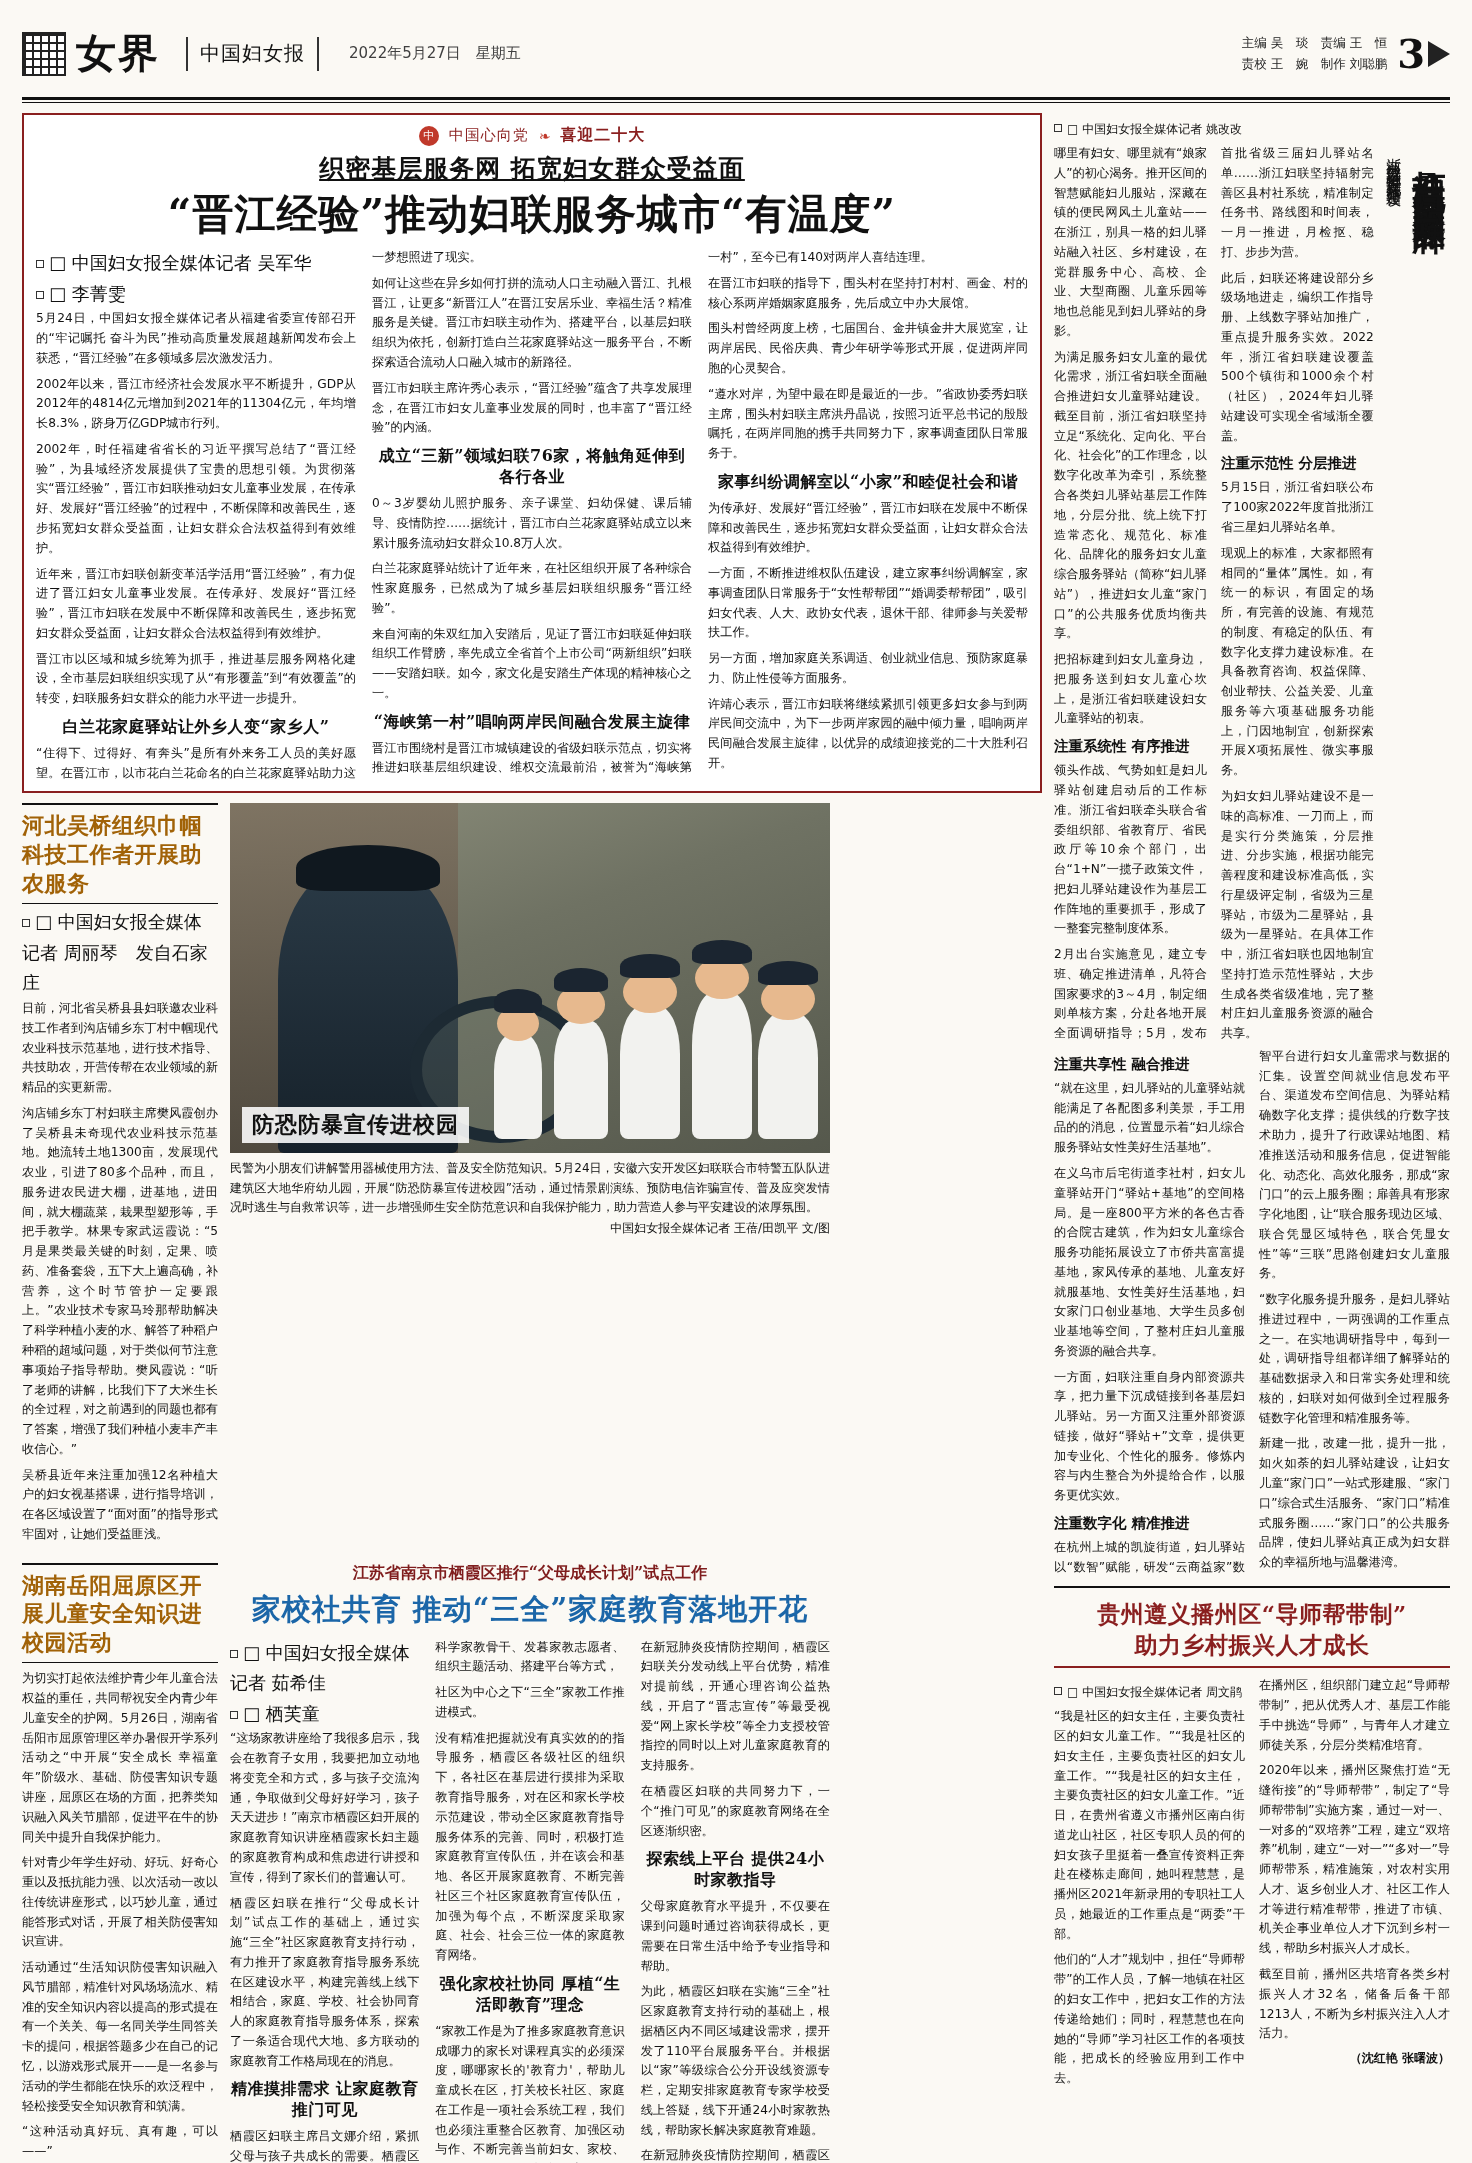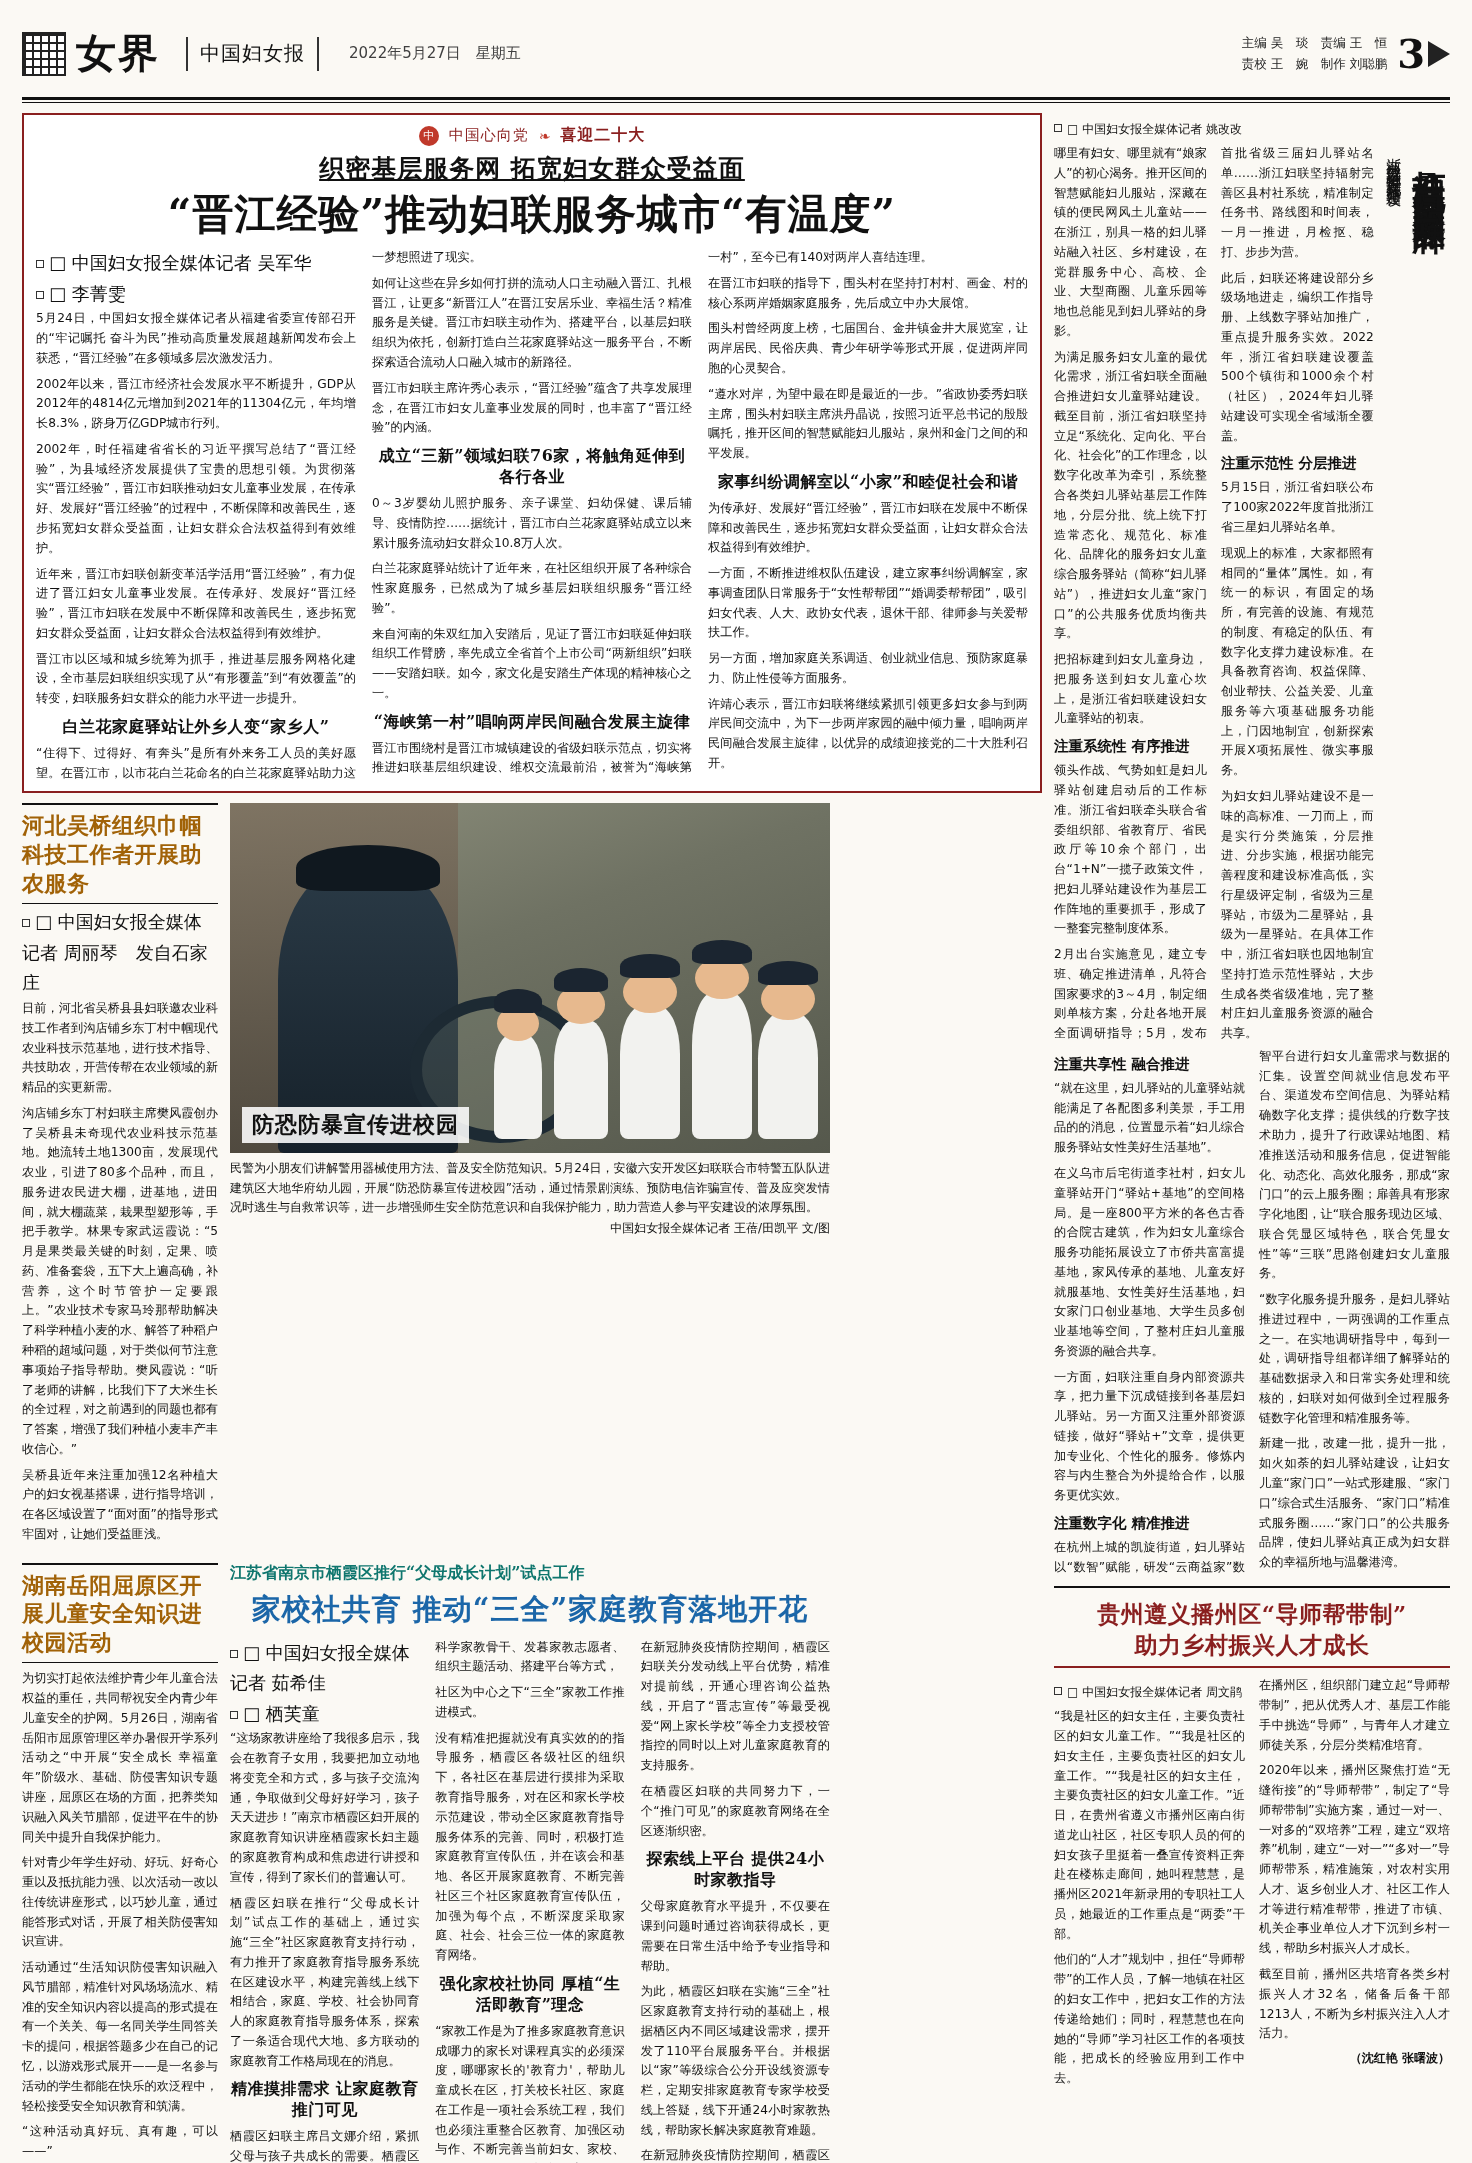--- a/index.html
+++ b/index.html
@@ -134,21 +134,21 @@
     font-family:"DejaVu Serif", serif; font-weight:bold; font-size:22px;
     padding:3px 10px; letter-spacing:1px;
   }
   .cap-text { font-size:12px; line-height:1.6; margin-top:6px; text-align:justify;}
   .cap-credit { font-size:12px; text-align:right; margin-top:3px;}
 
   
   .bottom-row { display:flex; gap:12px; margin-top:12px; }
   .b-left { width:196px; }
   .b-mid { width:600px; }
-  .mid-kicker { font-size:16px; font-weight:bold; color:#0f766e; font-family:"DejaVu Serif",serif; }
+  .mid-kicker { text-align:center; font-size:16px; font-weight:bold; color:#7f1d1d; font-family:"DejaVu Serif",serif; }
   .mid-head {
     text-align:center; font-family:"DejaVu Serif", serif; font-weight:bold;
     font-size:29px; color:#1b66a8; margin:6px 0 8px; letter-spacing:1px;
   }
   .sig { text-align:right; font-size:12px; font-weight:bold; margin-top:4px;}
 
   
   .rb-head {
     text-align:center; font-family:"DejaVu Serif", serif; font-weight:bold;
     font-size:23px; line-height:1.35; color:#8a1f1f; letter-spacing:0.5px;
@@ -216,21 +216,21 @@
 
           <h4 class="sub">成立“三新”领域妇联76家，将触角延伸到各行各业</h4>
           <p class="body">0～3岁婴幼儿照护服务、亲子课堂、妇幼保健、课后辅导、疫情防控……据统计，晋江市白兰花家庭驿站成立以来累计服务流动妇女群众10.8万人次。</p>
           <p class="body">白兰花家庭驿站统计了近年来，在社区组织开展了各种综合性家庭服务，已然成为了城乡基层妇联组织服务“晋江经验”。</p>
           <p class="body">来自河南的朱双红加入安踏后，见证了晋江市妇联延伸妇联组织工作臂膀，率先成立全省首个上市公司“两新组织”妇联——安踏妇联。如今，家文化是安踏生产体现的精神核心之一。</p>
 
           <h4 class="sub">“海峡第一村”唱响两岸民间融合发展主旋律</h4>
           <p class="body">晋江市围绕村是晋江市城镇建设的省级妇联示范点，切实将推进妇联基层组织建设、维权交流最前沿，被誉为“海峡第一村”，至今已有140对两岸人喜结连理。</p>
           <p class="body">在晋江市妇联的指导下，围头村在坚持打村村、画金、村的核心系两岸婚姻家庭服务，先后成立中办大展馆。</p>
           <p class="body">围头村曾经两度上榜，七届国台、金井镇金井大展览室，让两岸居民、民俗庆典、青少年研学等形式开展，促进两岸同胞的心灵契合。</p>
-          <p class="body">“遵水对岸，为望中最在即是最近的一步。”省政协委秀妇联主席，围头村妇联主席洪丹晶说，按照习近平总书记的殷殷嘱托，推开区间的智慧赋能妇儿服站，泉州和金门之间的和平发展。</p>
+          <p class="body">“遵水对岸，为望中最在即是最近的一步。”省政协委秀妇联主席，围头村妇联主席洪丹晶说，按照习近平总书记的殷殷嘱托，在两岸同胞的携手共同努力下，家事调查团队日常服务于。</p>
 
           <h4 class="sub">家事纠纷调解室以“小家”和睦促社会和谐</h4>
           <p class="body">为传承好、发展好“晋江经验”，晋江市妇联在发展中不断保障和改善民生，逐步拓宽妇女群众受益面，让妇女群众合法权益得到有效维护。</p>
           <p class="body">一方面，不断推进维权队伍建设，建立家事纠纷调解室，家事调查团队日常服务于“女性帮帮团”“婚调委帮帮团”，吸引妇女代表、人大、政协女代表，退休干部、律师参与关爱帮扶工作。</p>
           <p class="body">另一方面，增加家庭关系调适、创业就业信息、预防家庭暴力、防止性侵等方面服务。</p>
           <p class="body">许靖心表示，晋江市妇联将继续紧抓引领更多妇女参与到两岸民间交流中，为下一步两岸家园的融中倾力量，唱响两岸民间融合发展主旋律，以优异的成绩迎接党的二十大胜利召开。</p>
         </div>
       </div>
 
       <div class="photo-row">

